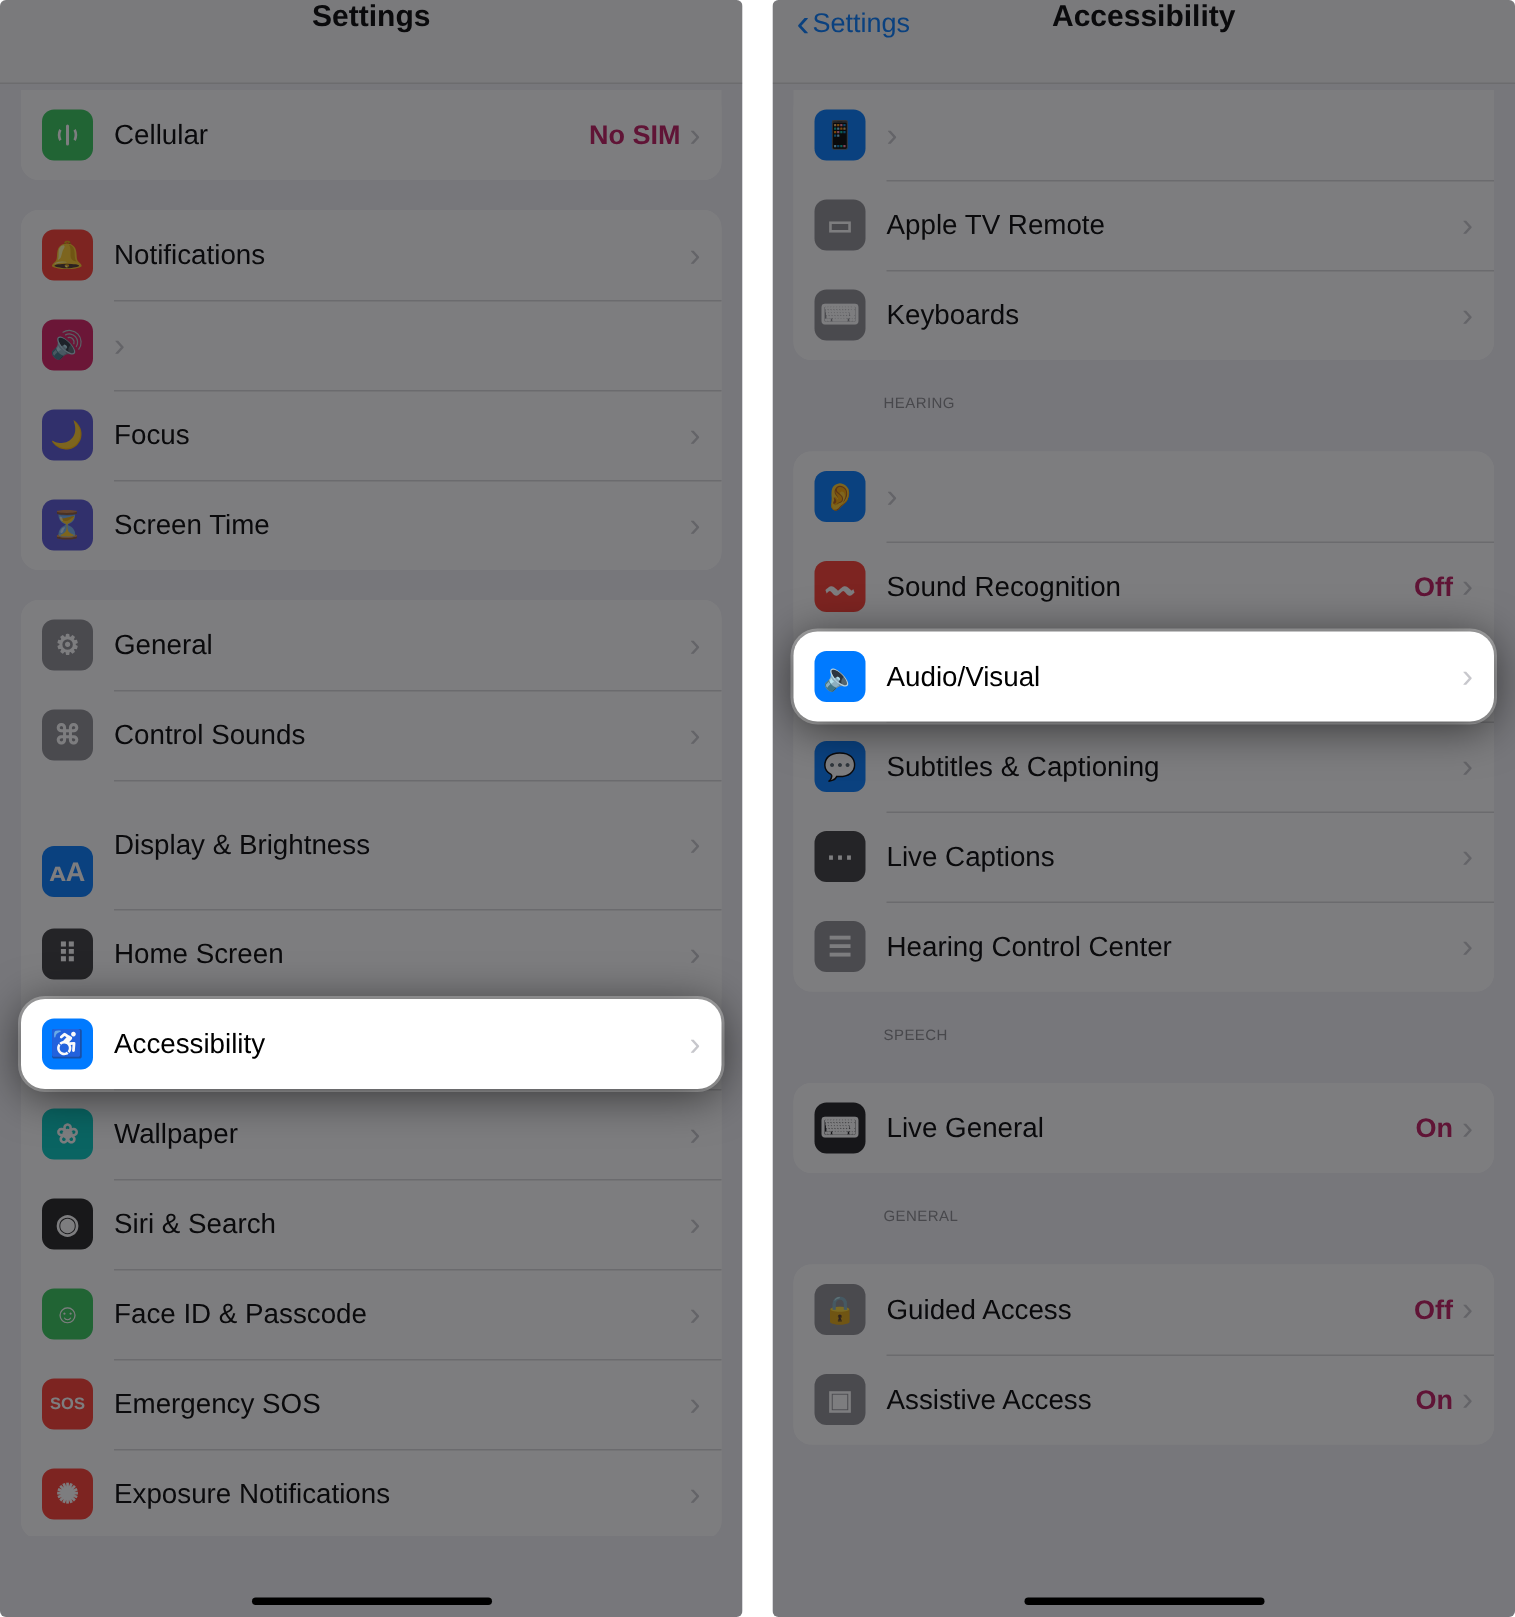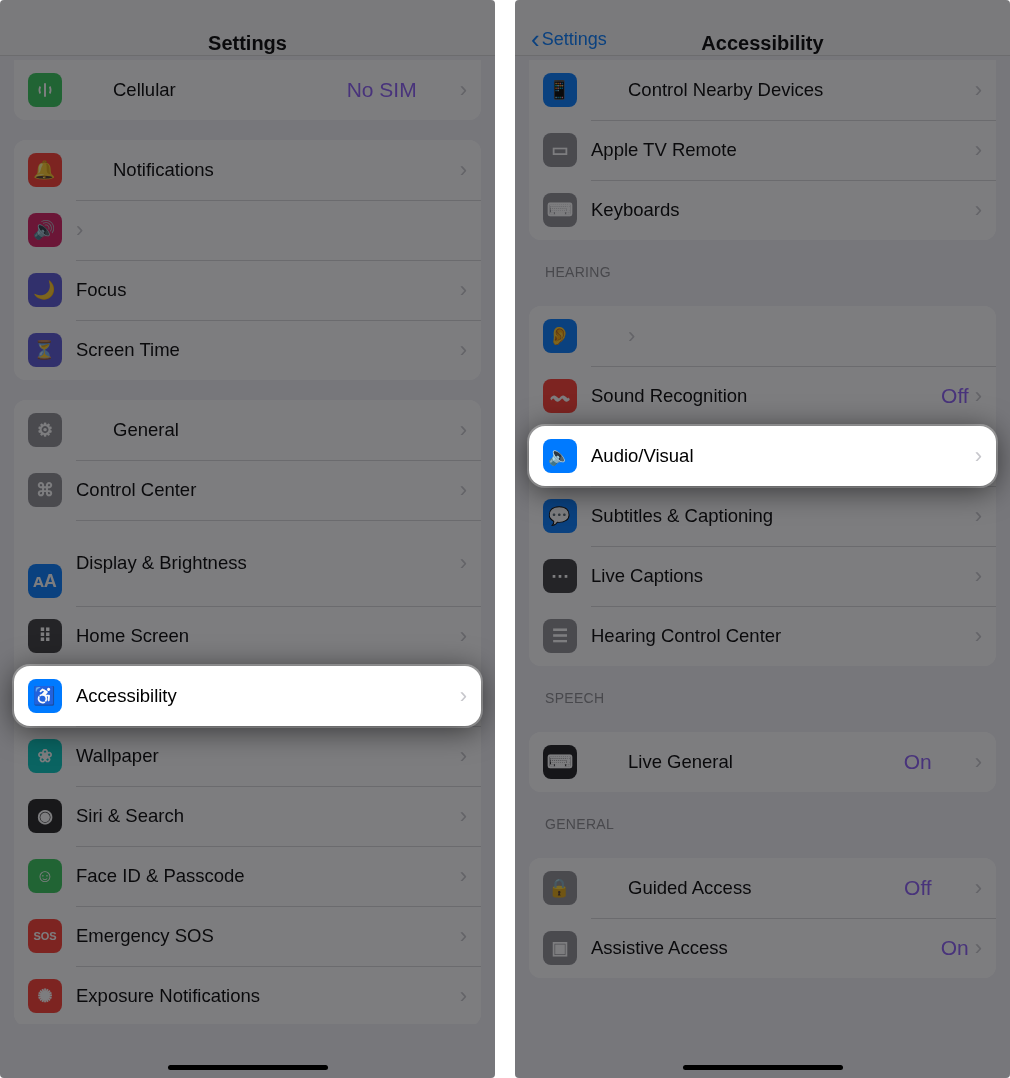--- a/index.html
+++ b/index.html
@@ -53,21 +53,21 @@
     position: relative;
   }
   .battery-box::after {
     content:"";
     position:absolute; right:-3px; top:50%; transform:translateY(-50%);
     width:2px; height:6px; background:#000; border-radius:0 2px 2px 0;
   }
   .nav-header {
     height: 56px;
     display: flex;
-    align-items: flex-end;
+    align-items: flex-start;
     justify-content: center;
     font-size: 20px;
     font-weight: 700;
     background: #f8f8f8;
     border-bottom: 0.5px solid rgba(0,0,0,0.12);
     position: relative;
   }
   .back-btn {
     position: absolute;
     left: 16px;
@@ -84,53 +84,54 @@
     padding-bottom: 20px;
   }
   .group {
     margin: 20px 14px 0 14px;
     background: #ffffff;
     border-radius: 12px;
     overflow: visible;
   }
   .group.first-partial { margin-top: 4px; border-top-left-radius:0; border-top-right-radius:0; }
   .group-header {
-    font-size: 14px;
+    font-size: 10px;
     color: #8a8a8e;
     text-transform: uppercase;
     padding: 24px 38px 6px 30px;
     letter-spacing: 0.3px;
+    margin-left: 44px;
   }
   .row {
     display: flex;
     align-items: center;
     min-height: 60px;
     padding: 8px 14px 8px 14px;
     position: relative;
     background: #fff;
   }
-  .row:first-child { border-top-left-radius:12px; border-top-right-radius:12px;gap:37px; }
+  .row:first-child { border-top-left-radius:12px; border-top-right-radius:12px; }
   .row:last-child  { border-bottom-left-radius:12px; border-bottom-right-radius:12px; }
   .row + .row::before {
     content:"";
     position:absolute;
     top:0; left:62px; right:0;
     height:0.6px; background: rgba(60,60,67,0.2);
   }
   .row .icon {
     width: 34px; height: 34px;
     border-radius: 8px;
     margin-right: 14px;
     display:flex; align-items:center; justify-content:center;
     flex-shrink: 0;
     color:#fff;
     font-size:18px;
   }
   .row .label { flex: 1; font-size: 18.5px; color: #000; }
-  .row .detail { font-size: 21px; color: #8b5cf6; margin-right: 6px; }
+  .row .detail { font-size: 18px; color: #be185d; margin-right: 6px; font-weight: bold; }
   .row .chevron { color: #c7c7cc; font-size: 22px; font-weight:300; }
   .highlight {
     position: relative;
     z-index: 100;
     border-radius: 16px !important;
     box-shadow: 0 4px 30px rgba(0,0,0,0.6), 0 0 0 2px rgba(255,255,255,0.4);
   }
   .highlight::before { display:none !important; }
   .home-indicator {
     position:absolute; bottom:8px; left:50%; transform:translateX(-50%);
@@ -189,21 +190,21 @@
         </div>
       </div>
     <div class="group" id="left-s2">
         <div class="row">
           <span class="icon" style="background: rgb(142, 142, 147); font-size: 18px; font-weight: 700;">⚙</span>
           <span class="label">General</span>
           <span class="chevron">›</span>
         </div>
         <div class="row">
           <span class="icon" style="background: rgb(142, 142, 147); font-size: 18px; font-weight: 700;">⌘</span>
-          <span class="label">Control Center</span>
+          <span class="label">Control Sounds</span>
           <span class="chevron">›</span>
         </div>
         <div class="row">
           <span class="icon" style="background: rgb(0, 122, 255); font-size: 18px; font-weight: 700; margin-top: 36px;">ᴀA</span>
           <span class="label">Display &amp; Brightness</span>
           <span class="chevron">›</span>
         </div>
         <div class="row">
           <span class="icon" style="background: rgb(58, 58, 60); font-size: 18px; font-weight: 700;">⠿</span>
           <span class="label">Home Screen</span>
@@ -254,21 +255,20 @@
       <span style="font-size:26px;font-weight:400">‹</span>
       <span>Settings</span>
     </div>
     <span>Accessibility</span>
   </div>
 
   <div class="scroll">
     <div class="group first-partial" id="right-top">
         <div class="row">
           <span class="icon" style="background: rgb(0, 122, 255); font-size: 18px; font-weight: 700;">📱</span>
-          <span class="label">Control Nearby Devices</span>
           <span class="chevron">›</span>
         </div>
         <div class="row">
           <span class="icon" style="background: rgb(142, 142, 147); font-size: 18px; font-weight: 700;">▭</span>
           <span class="label">Apple TV Remote</span>
           <span class="chevron">›</span>
         </div>
         <div class="row">
           <span class="icon" style="background: rgb(142, 142, 147); font-size: 18px; font-weight: 700;">⌨</span>
           <span class="label">Keyboards</span>

